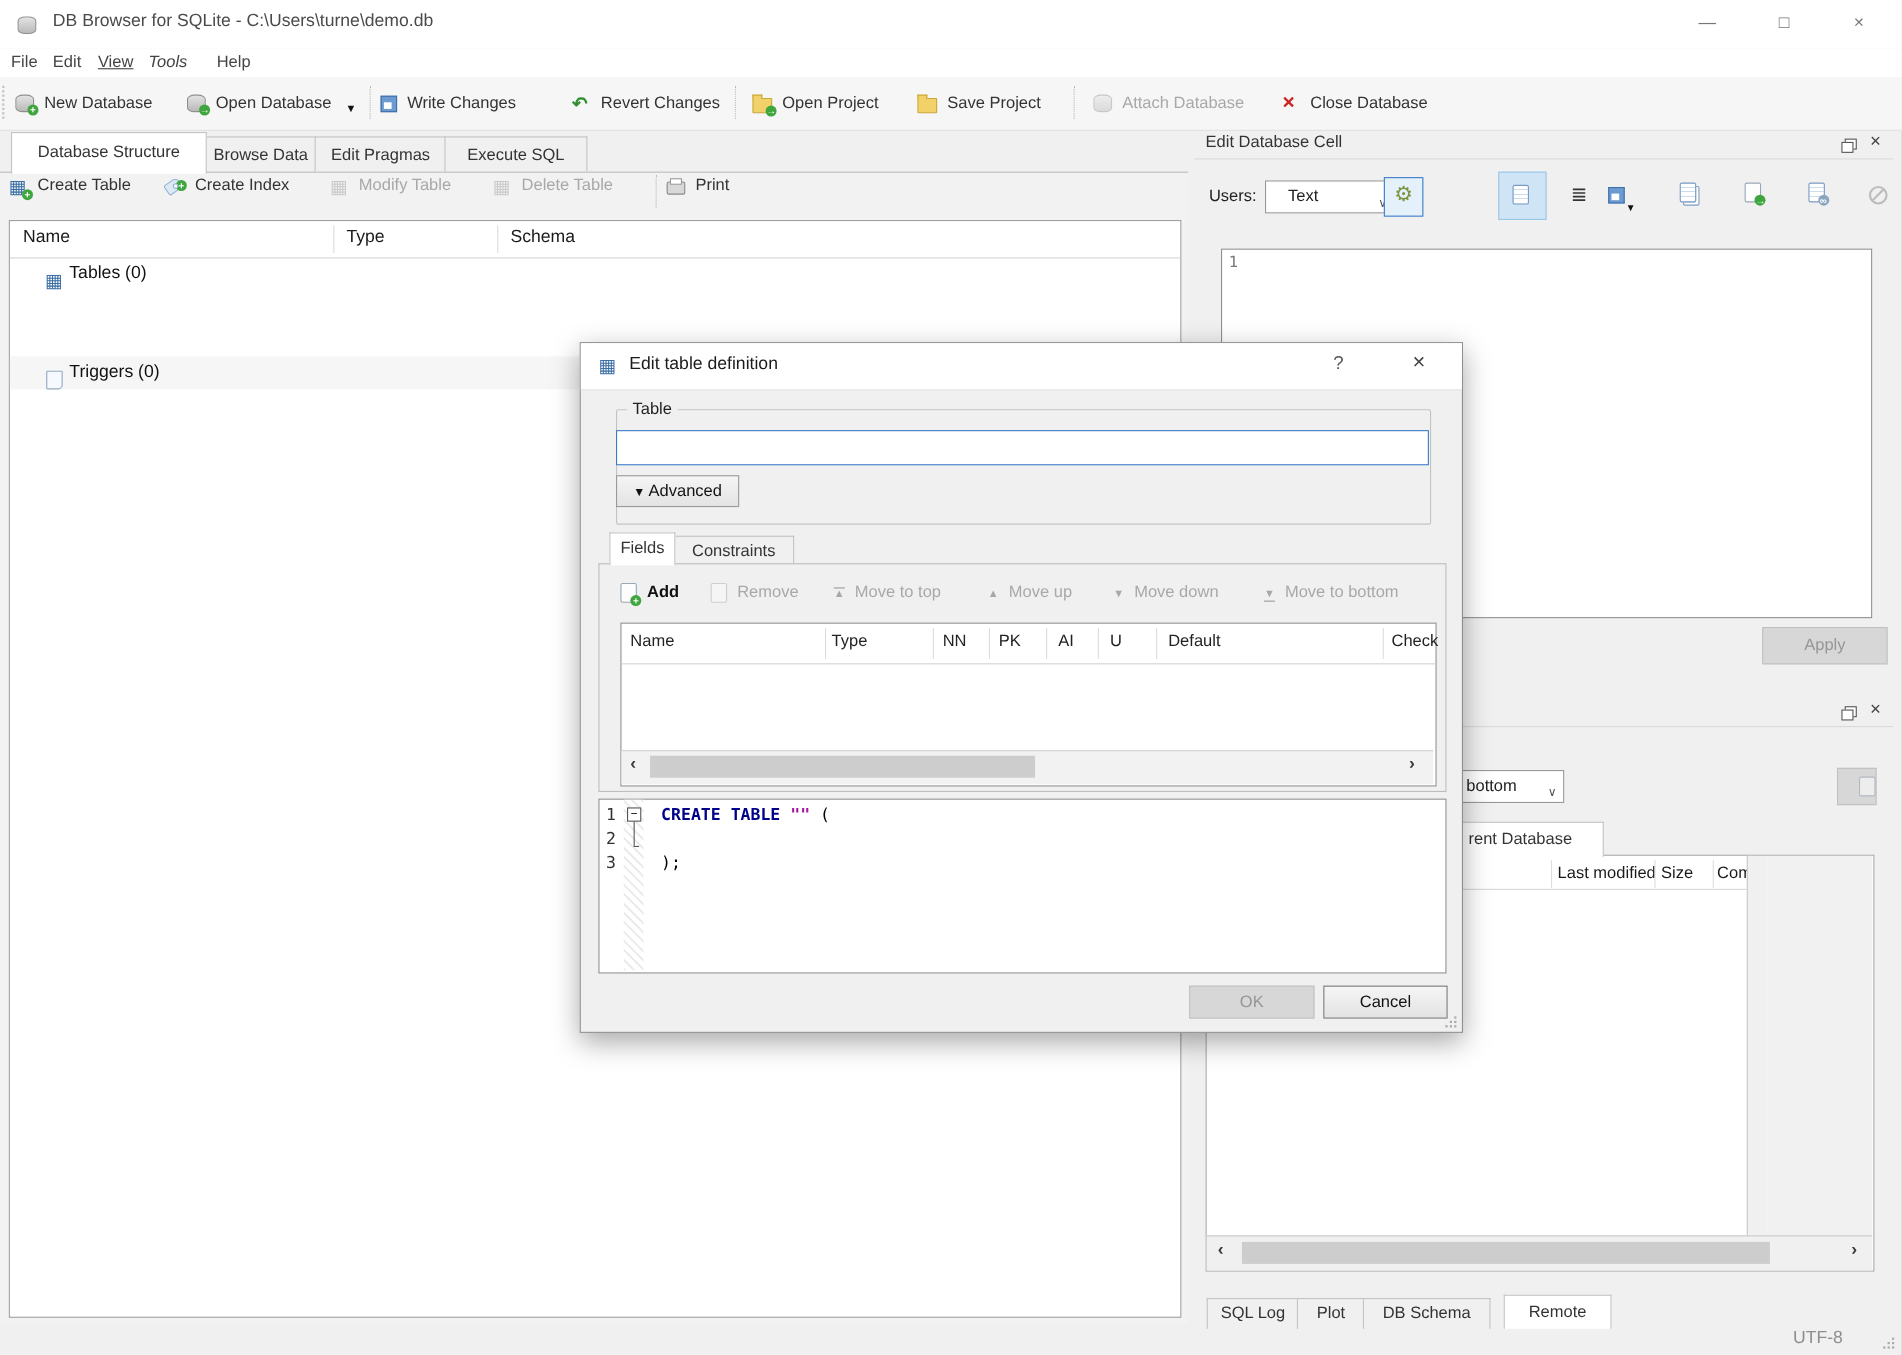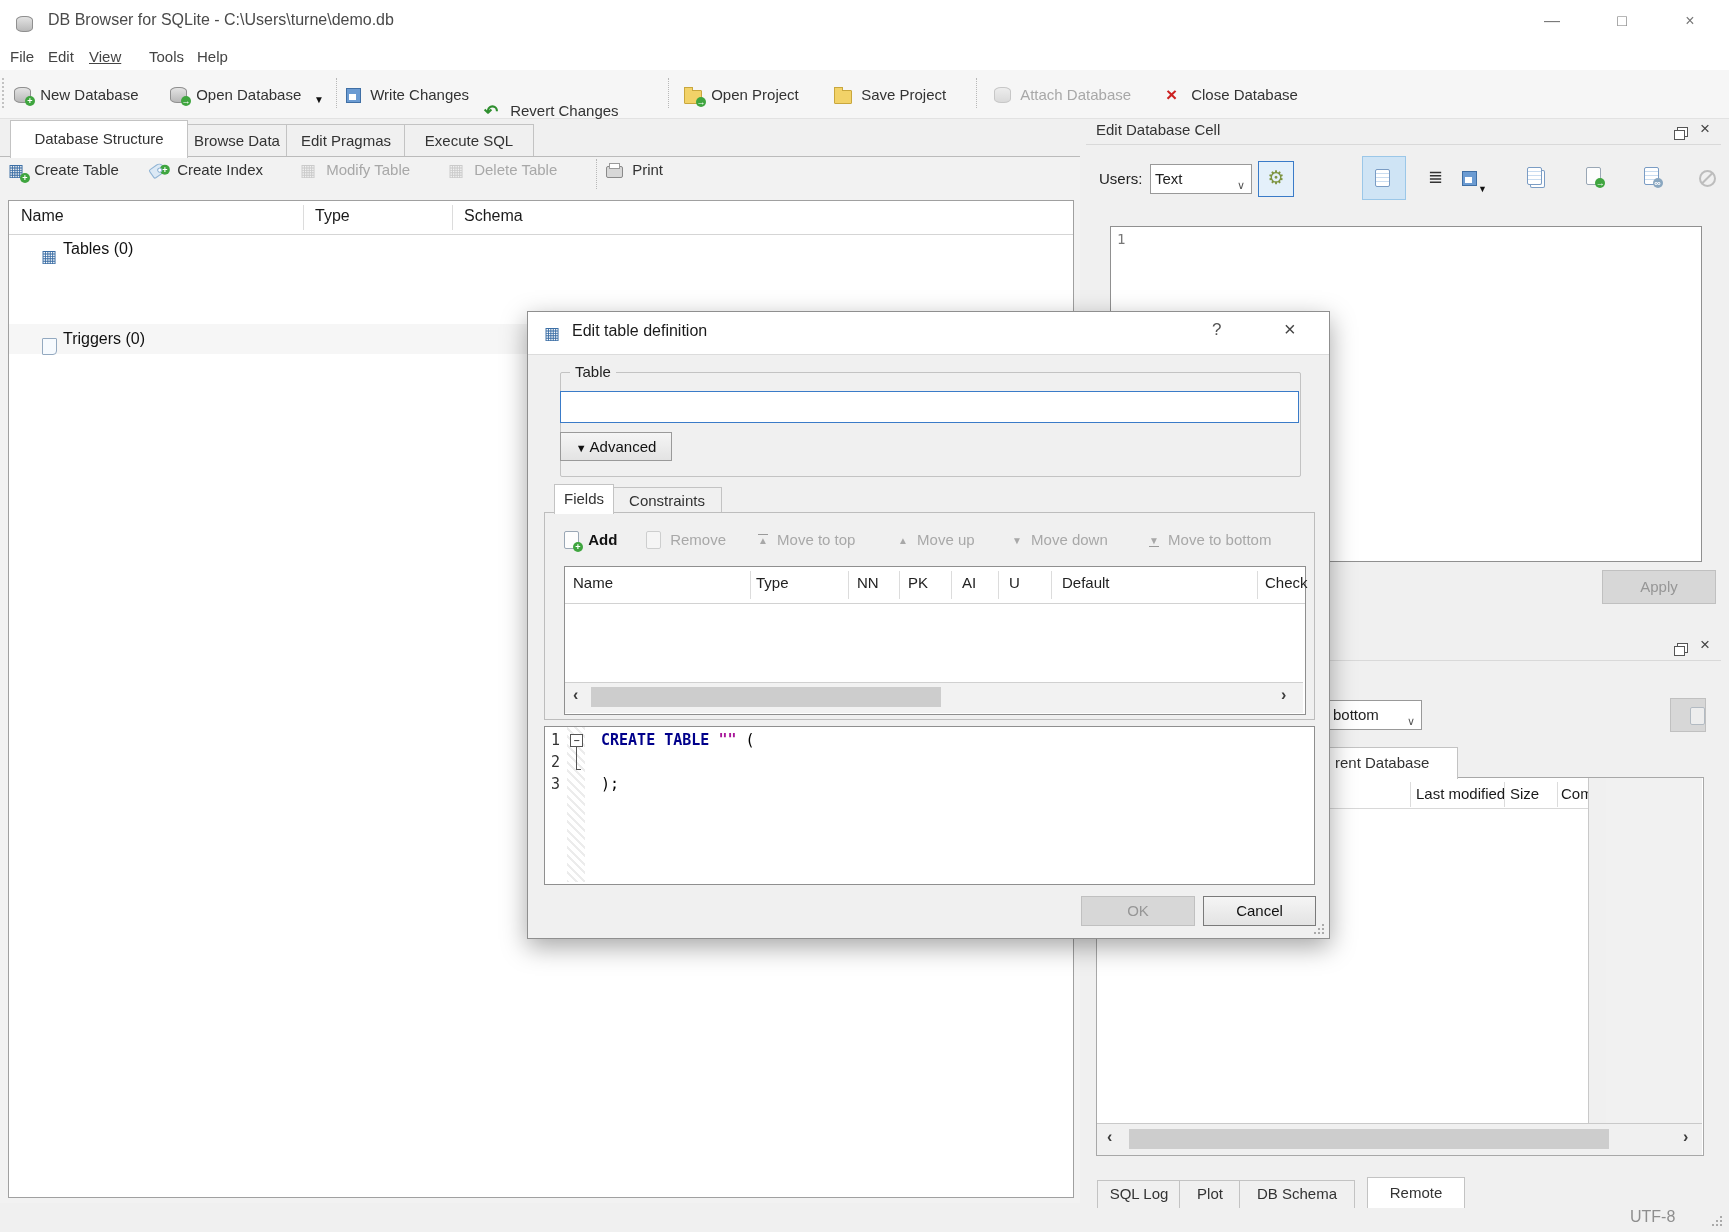--- a/index.html
+++ b/index.html
@@ -84,41 +84,41 @@
     <span class="abs title-text">DB Browser for SQLite - C:\Users\turne\demo.db</span>
     <div class="abs winbtn" style="left:1532px;">—</div>
     <div class="abs winbtn" style="left:1602px;">□</div>
     <div class="abs winbtn" style="left:1670px;">×</div>
   </div>
 
   <div class="abs menubar">
     <span class="abs menu-item" style="left:6px;">File</span>
     <span class="abs menu-item" style="left:44px;">Edit</span>
     <span class="abs menu-item" style="left:85px;text-decoration:underline;">View</span>
-    <span class="abs menu-item" style="left:145px;">Tools</span>
+    <span class="abs menu-item" style="left:131px;font-style:italic;">Tools</span>
     <span class="abs menu-item" style="left:193px;">Help</span>
   </div>
 
   <div class="abs toolbar">
     <div class="abs thandle"></div>
     <div class="abs tbtn" style="left:14px;">
       <span class="ic ic-db"><span class="badge green">+</span></span>
       <span class="lbl">New Database</span>
     </div>
     <div class="abs tbtn" style="left:170px;">
       <span class="ic ic-db"><span class="badge arrow">→</span></span>
       <span class="lbl">Open Database</span>
     </div>
     <div class="abs" style="left:314px;top:24px;font-size:10px;color:#111;">▼</div>
     <div class="abs tsep" style="left:336px;"></div>
     <div class="abs tbtn" style="left:346px;">
       <span class="ic ic-save"></span>
       <span class="lbl">Write Changes</span>
     </div>
-    <div class="abs tbtn" style="left:484px;margin-top:16px;">
+    <div class="abs tbtn" style="left:520px;">
       <span class="ic ic-revert">↶</span>
       <span class="lbl">Revert Changes</span>
     </div>
     <div class="abs tsep" style="left:668px;"></div>
     <div class="abs tbtn" style="left:684px;">
       <span class="ic ic-folder"><span class="badge arrow">→</span></span>
       <span class="lbl">Open Project</span>
     </div>
     <div class="abs tbtn" style="left:834px;">
       <span class="ic ic-folder"></span>
@@ -182,21 +182,21 @@
     </div>
   </div>
 
   <div class="abs" style="left:1086px;top:118px;width:635px;height:514px;">
     <div class="panel-head">
       <span class="abs" style="left:10px;top:3px;">Edit Database Cell</span>
       <span class="ic ic-float abs" style="left:588px;top:7px;"></span>
       <span class="abs" style="left:614px;top:1px;color:#444;font-size:17px;">×</span>
     </div>
     <span class="abs" style="left:13px;top:52px;">Users:</span>
-    <div class="abs combo" style="left:64px;top:46px;width:96px;height:28px;line-height:28px;padding-left:4px;">
+    <div class="abs combo" style="left:64px;top:46px;width:96px;height:28px;line-height:28px;padding-left:20px;">
       <span>Text</span>
       <span class="arr">∨</span>
     </div>
     <div class="abs" style="left:172px;top:43px;width:34px;height:34px;border:1px solid #3a7bc8;background:#e4f0fa;text-align:center;">
       <span class="ic ic-gear" style="margin-top:6px;">⚙</span>
     </div>
     <div class="abs" style="left:276px;top:38px;width:42px;height:42px;background:#cfe4f5;border:1px solid #9bc7e8;">
       <span class="ic ic-page blue abs" style="left:12px;top:11px;"></span>
     </div>
     <span class="abs" style="left:342px;top:48px;font-size:18px;color:#333;">≣</span>

